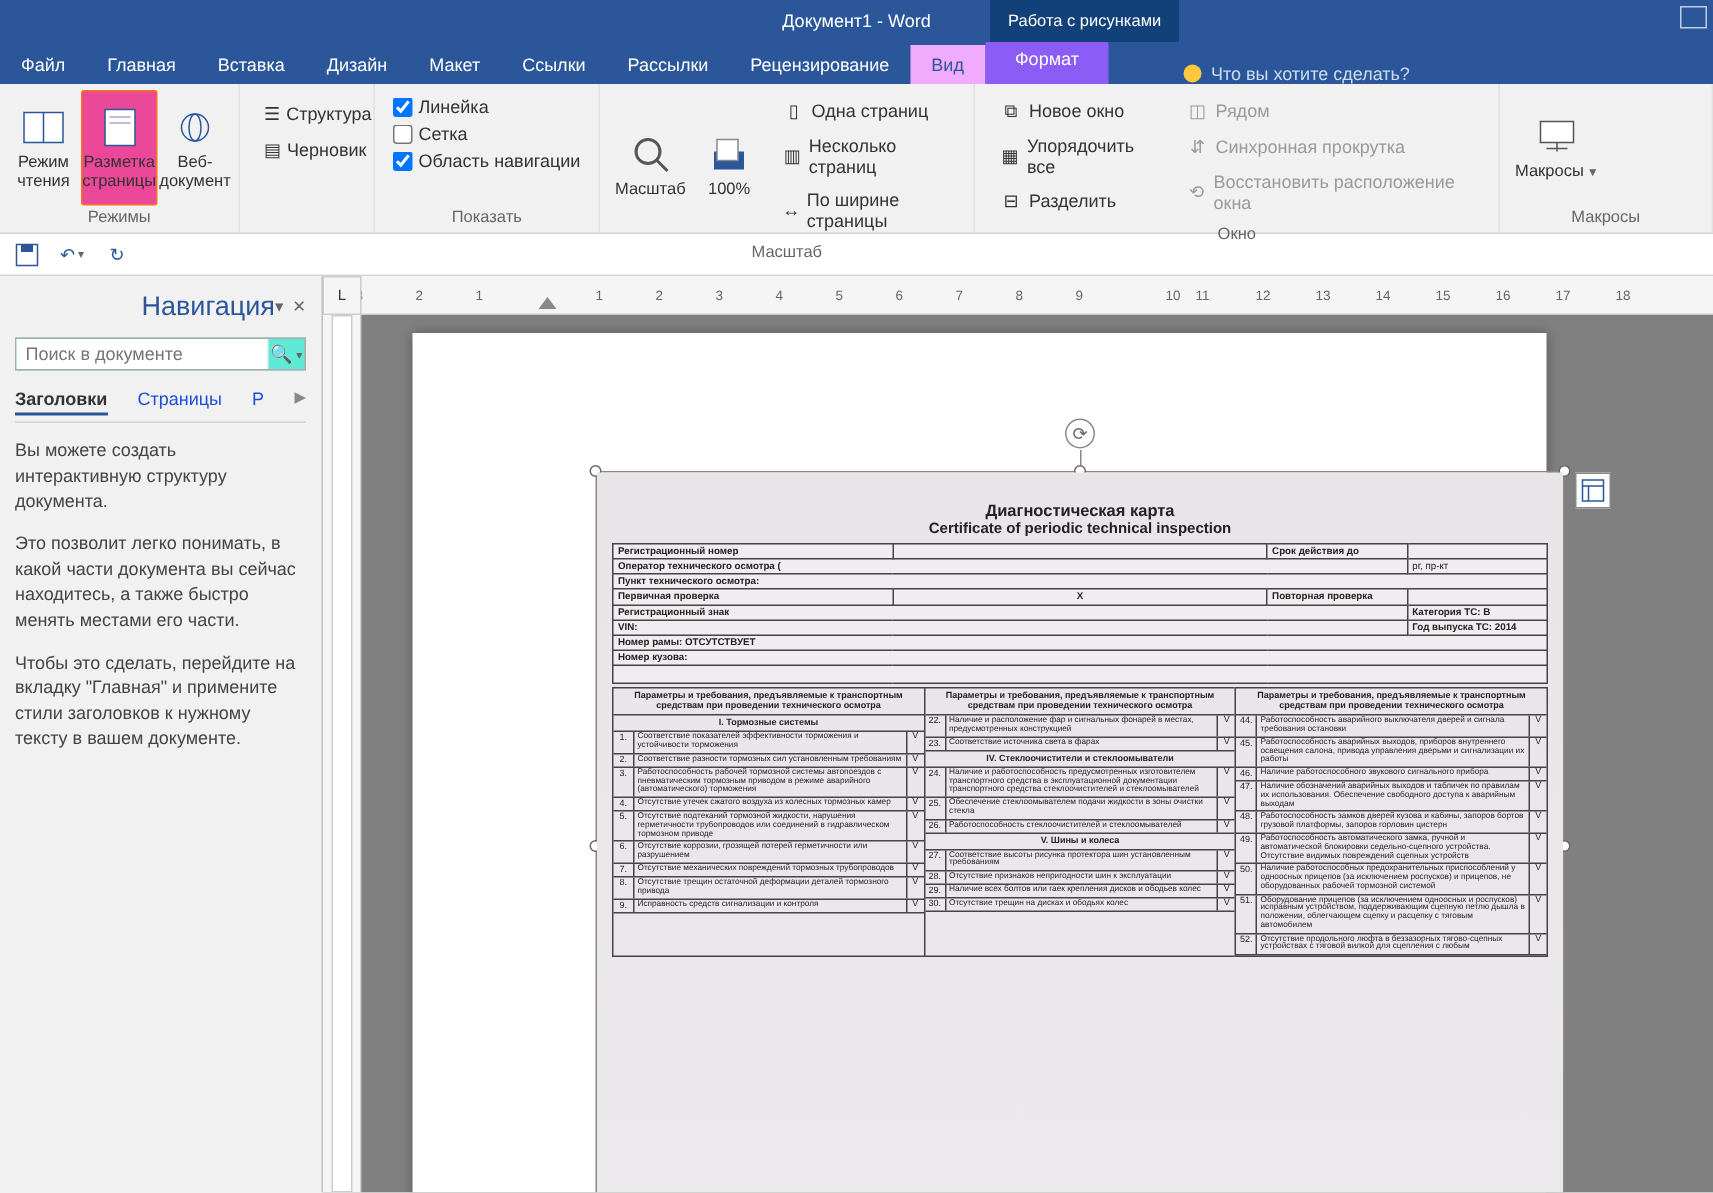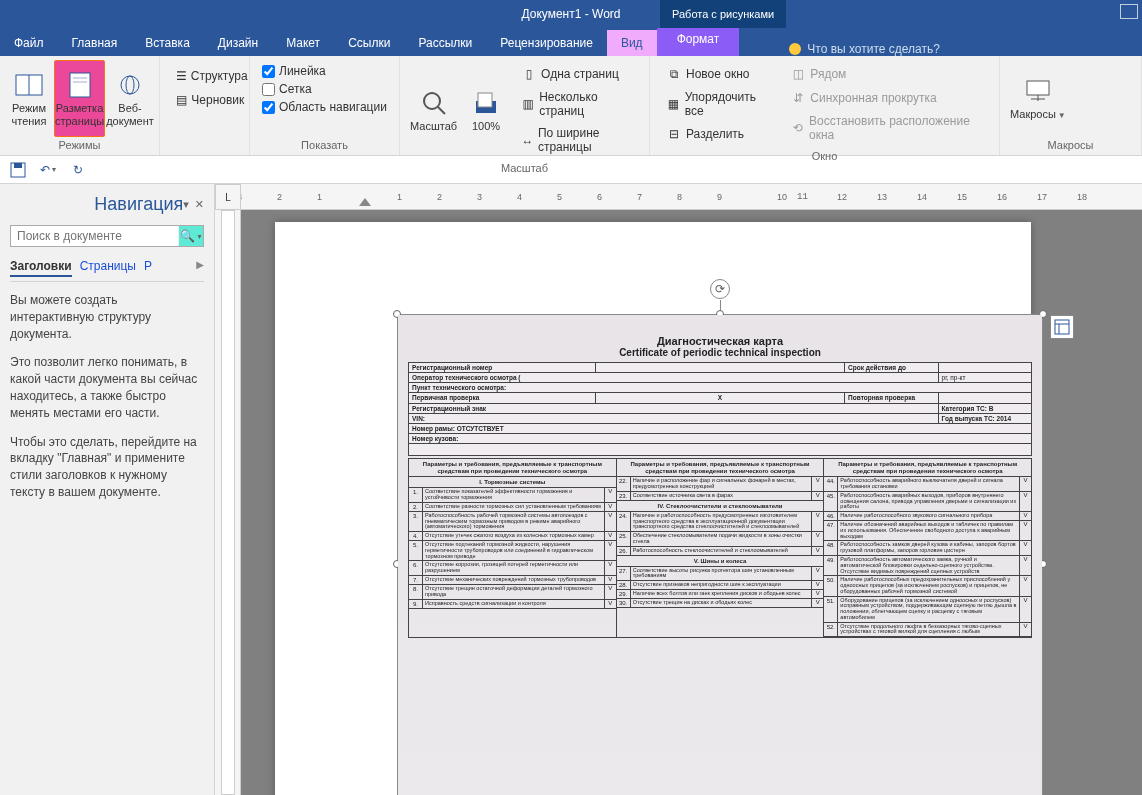--- a/index.html
+++ b/index.html
@@ -32,21 +32,21 @@
 .caret{font-size:8px;margin-left:2px;color:#666}
 .qat{height:28px;background:#fff;border-bottom:1px solid #d4d4d4;display:flex;align-items:center;padding:0 8px;gap:10px}
 .qat .qbtn{width:20px;height:20px;display:flex;align-items:center;justify-content:center;cursor:pointer;color:#2b579a}
 .main{display:flex;height:611px}
 .navpane{width:215px;background:#f1f1f1;border-right:1px solid #d4d4d4;padding:10px;display:flex;flex-direction:column;gap:10px}
 .nav-title{font-size:18px;color:#2b579a;display:flex;align-items:center;justify-content:flex-end}
 .nav-title .ctrls{display:flex;gap:6px;font-size:11px;color:#666}
 .search-wrap{display:flex;border:1px solid #ababab;background:#5eead4;height:22px}
 .search-wrap input{flex:1;border:none;outline:none;padding:0 6px;font-size:12px}
 .search-wrap .sbtn{width:28px;display:flex;align-items:center;justify-content:center;color:#2b579a;cursor:pointer;border-left:1px solid #eee}
-.nav-tabs{display:flex;gap:8px;border-bottom:1px solid #d4d4d4;font-size:12px;padding-bottom:4px}
+.nav-tabs{display:flex;gap:20px;border-bottom:1px solid #d4d4d4;font-size:12px;padding-bottom:4px}
 .nav-tab{color:#1d4ed8;cursor:pointer;padding:2px 0}
 .nav-tab.active{border-bottom:2px solid #2b579a;font-weight:600;color:#333}
 .nav-tab.scroll{margin-left:auto;font-size:10px;color:#888}
 .nav-body{font-size:12px;color:#444;line-height:1.4}
 .nav-body p{margin-bottom:12px}
 .docarea{flex:1;position:relative;background:#808080;overflow:hidden}
 .vruler{position:absolute;left:0;top:26px;width:26px;bottom:0;background:#f5f5f5;border-right:1px solid #ccc}
 .vruler .vstrip{position:absolute;left:6px;top:0;width:14px;height:100%;background:#fff;border:1px solid #ccc}
 .hruler{position:absolute;left:26px;top:0;right:0;height:26px;background:#f5f5f5;border-bottom:1px solid #ccc;font-size:9px;color:#666;overflow:hidden}
 .hruler .tick{position:absolute;top:8px}
@@ -312,21 +312,21 @@
         <span class="tick" style="left: 156px;">1</span>
         <span class="tick" style="left: 196px;">2</span>
         <span class="tick" style="left: 236px;">3</span>
         <span class="tick" style="left: 276px;">4</span>
         <span class="tick" style="left: 316px;">5</span>
         <span class="tick" style="left: 356px;">6</span>
         <span class="tick" style="left: 396px;">7</span>
         <span class="tick" style="left: 436px;">8</span>
         <span class="tick" style="left: 476px;">9</span>
         <span class="tick" style="left: 516px; margin-left: 20px;">10</span>
-        <span class="tick" style="left: 556px; font-family: Liberation Mono, monospace;">11</span>
+        <span class="tick" style="left: 556px;">11</span>
         <span class="tick" style="left: 596px;">12</span>
         <span class="tick" style="left: 636px;">13</span>
         <span class="tick" style="left: 676px;">14</span>
         <span class="tick" style="left: 716px;">15</span>
         <span class="tick" style="left: 756px;">16</span>
         <span class="tick" style="left: 796px;">17</span>
         <span class="tick" style="left: 836px;">18</span>
       </div>
     <div class="vruler">
         <div class="vstrip"></div>

